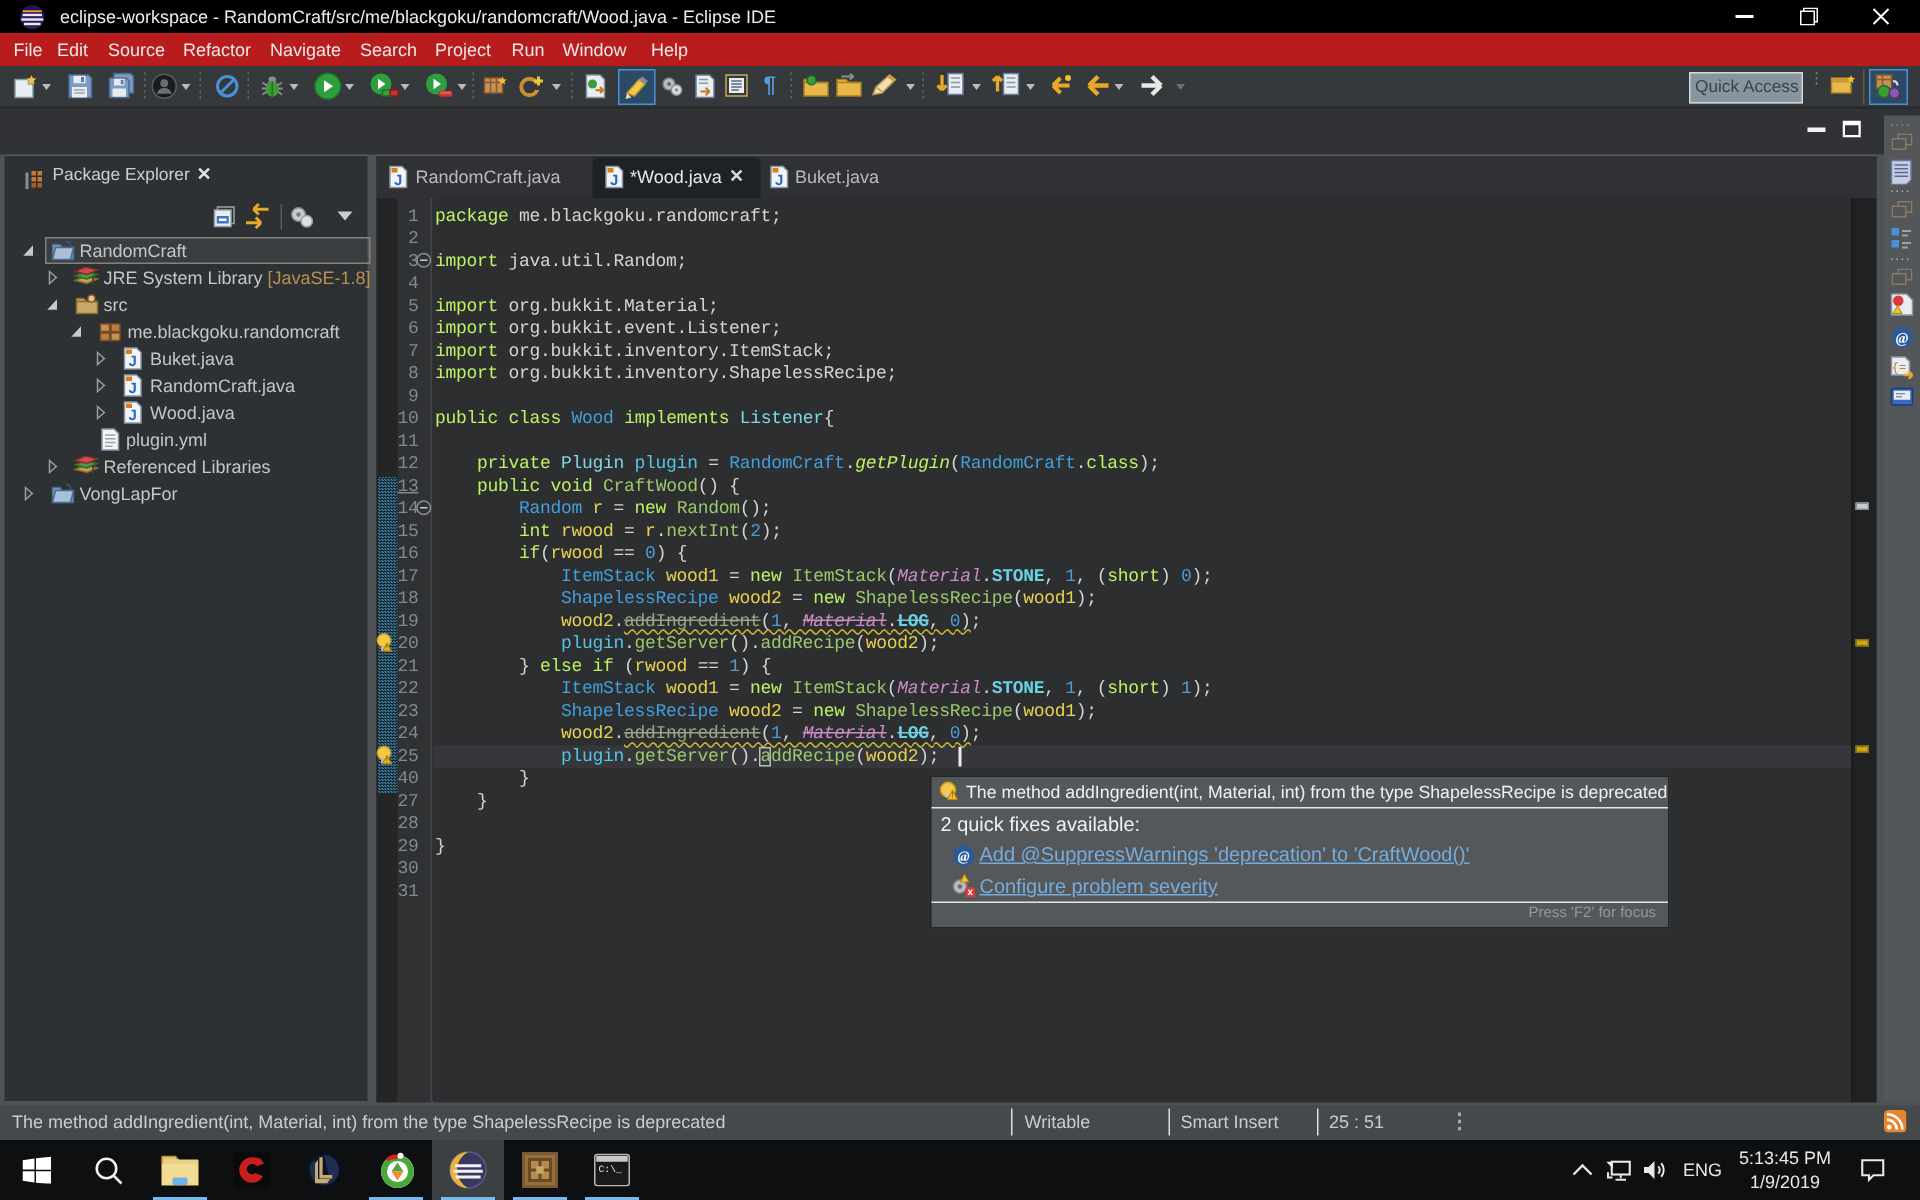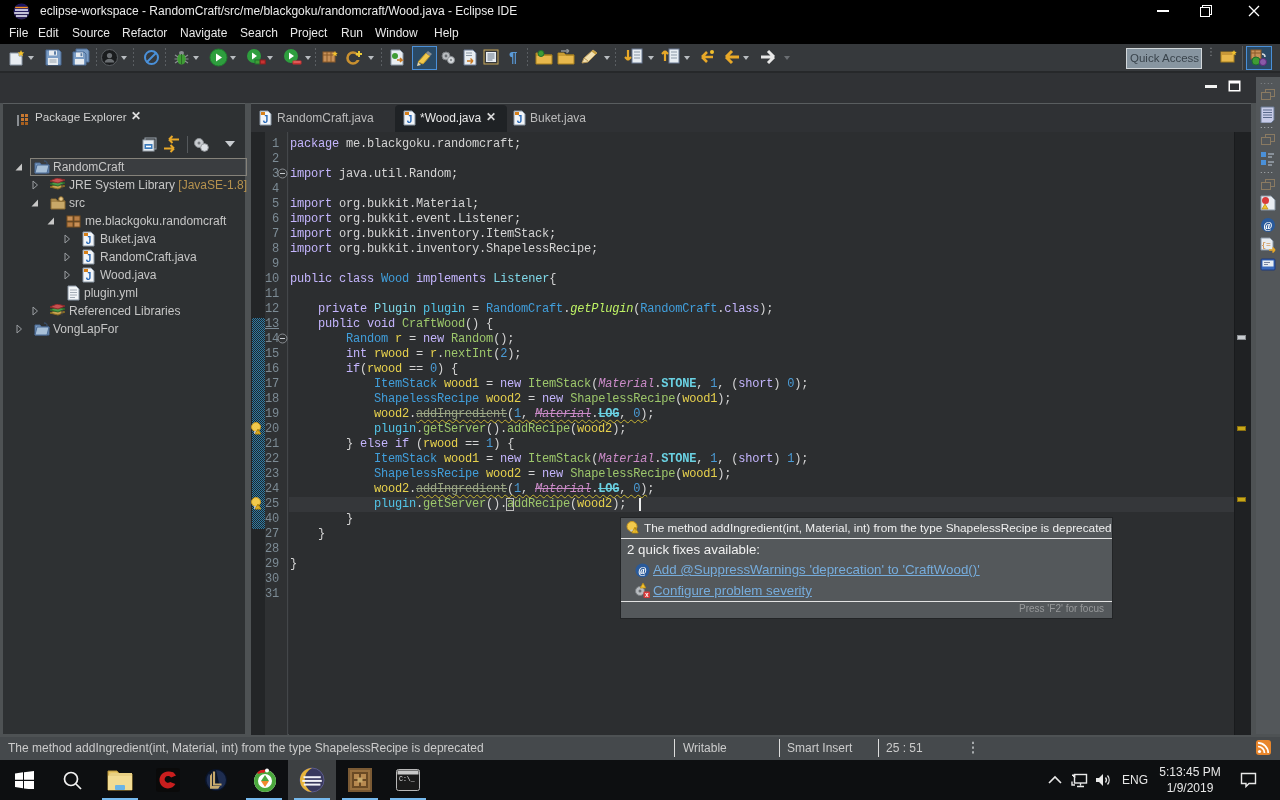--- a/index.html
+++ b/index.html
@@ -1,40 +1,40 @@
 <!DOCTYPE html>
 <html><head><meta charset="utf-8">
 <style>
 * { margin:0; padding:0; box-sizing:border-box; }
 html,body { width:1280px; height:800px; overflow:hidden; background:#4E5254; }
 body { font-family:"Liberation Sans", sans-serif; position:relative; -webkit-font-smoothing:antialiased; }
 .abs { position:absolute; }
 #titlebar { left:0; top:0; width:1280px; height:22px; background:#000; color:#ECECEC; font-size:12px; }
 #titlebar .txt { position:absolute; left:40px; top:4px; }
-#menubar { left:0; top:22px; width:1280px; height:22px; background:#000000; color:#E8E8E8; font-size:12px; }
+#menubar { left:0; top:22px; width:1280px; height:22px; background:#b91c1c; color:#E8E8E8; font-size:12px; }
 .menuitem { position:absolute; top:4px; }
 #toolbar { left:0; top:44px; width:1280px; height:29px; background:#36393C; border-bottom:2px solid #26282A; }
 #band { left:0; top:73px; width:1280px; height:30px; background:#303235; }
 #explorer { left:3px; top:103px; width:242px; height:631px; background:#2E3133; border-top:1px solid #595D5F; }
 #editor { left:251px; top:103px; width:1000px; height:631px; background:#2F3134; border-top:1px solid #595D5F; }
 #rightbar { left:1256px; top:77px; width:24px; height:657px; background:#53575A; }
 #statusbar { left:0; top:737px; width:1280px; height:23px; background:#45494C; color:#CCCCCC; font-size:12px; }
 #taskbar { left:0; top:760px; width:1280px; height:40px; background:#0D0F11; }
 
 #gutterannot { left:0px; top:28px; width:14px; height:603px; background:#232527; }
 #rangeind { position:absolute; left:1px; top:186px; width:13px; height:211px;
   background-image:repeating-conic-gradient(#2A7CA8 0% 25%, #232527 0% 50%); background-size:2px 2px; }
 #gutternum { left:14px; top:28px; width:23px; height:603px; background:#2F3133; border-right:1px solid #44474A; }
 .lnum { position:absolute; right:8px; width:30px; text-align:right; color:#7C8B95;
   font-family:"Liberation Mono", monospace; font-size:12px; letter-spacing:-0.2px; line-height:15px; }
 #code { left:38px; top:28px; width:945px; height:603px; background:#2C2E30; overflow:hidden; position:absolute; }
 #codelines { position:absolute; left:1px; top:5px; font-family:"Liberation Mono", monospace;
   font-size:12px; letter-spacing:-0.2px; line-height:15px; color:#D4D4D4; }
 .cl { height:15px; white-space:pre; }
-.k { color:#c4b5fd; }
+.k { color:#bef264; }
 .cls { color:#419FDC; }
 .itf { color:#7FD8E8; }
 .fld { color:#53C5E8; }
 .loc { color:#E8D24D; }
 .mth { color:#9DC76B; }
 .smth { color:#bef264; font-style:italic; }
 .scls { color:#CB8BC8; font-style:italic; }
 .sfld { color:#6AD1E2; font-weight:bold; }
 .num { color:#4B9CD6; }
 .dep { text-decoration:line-through; }

